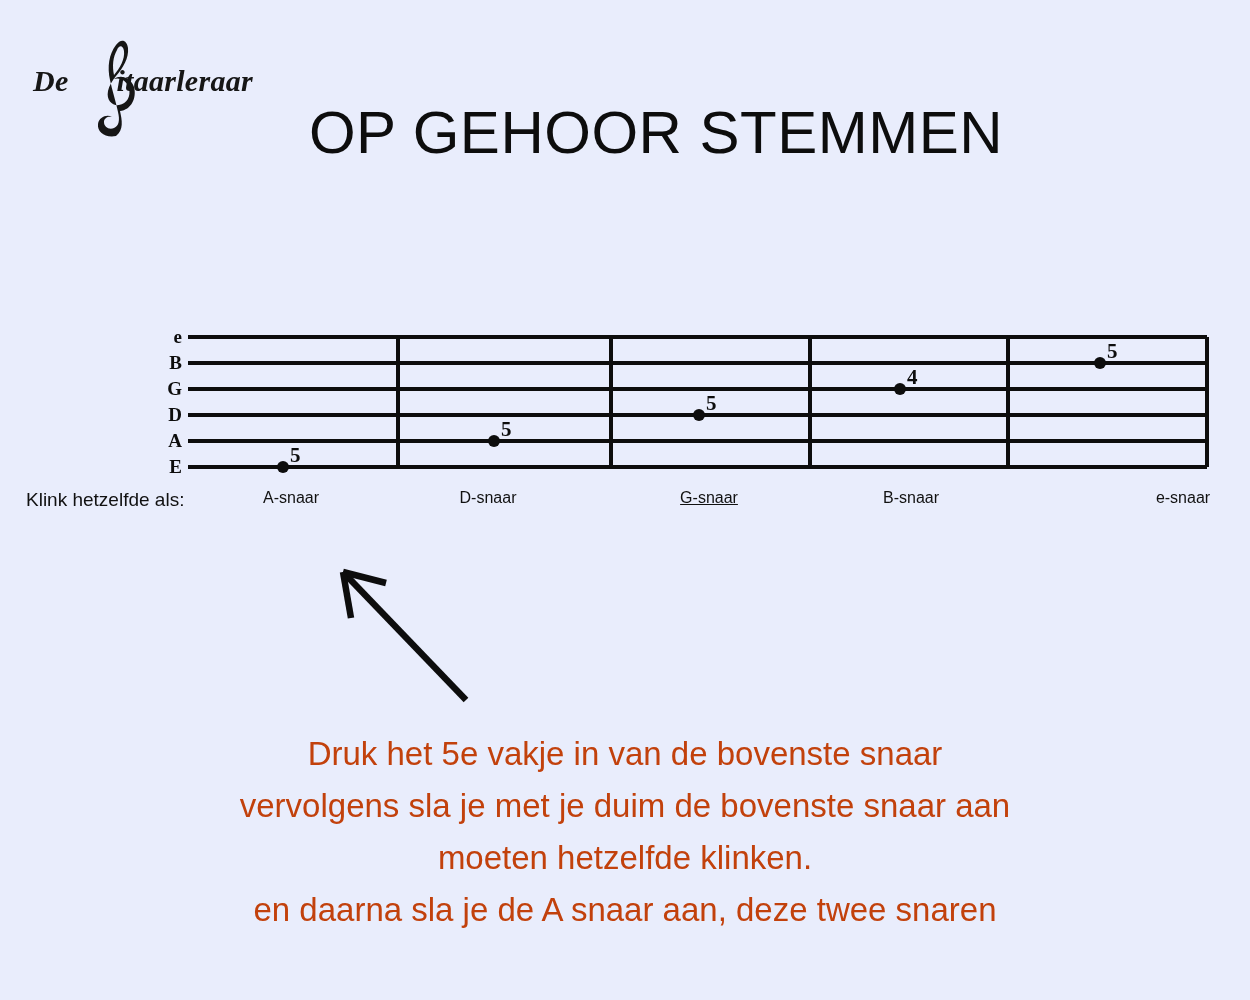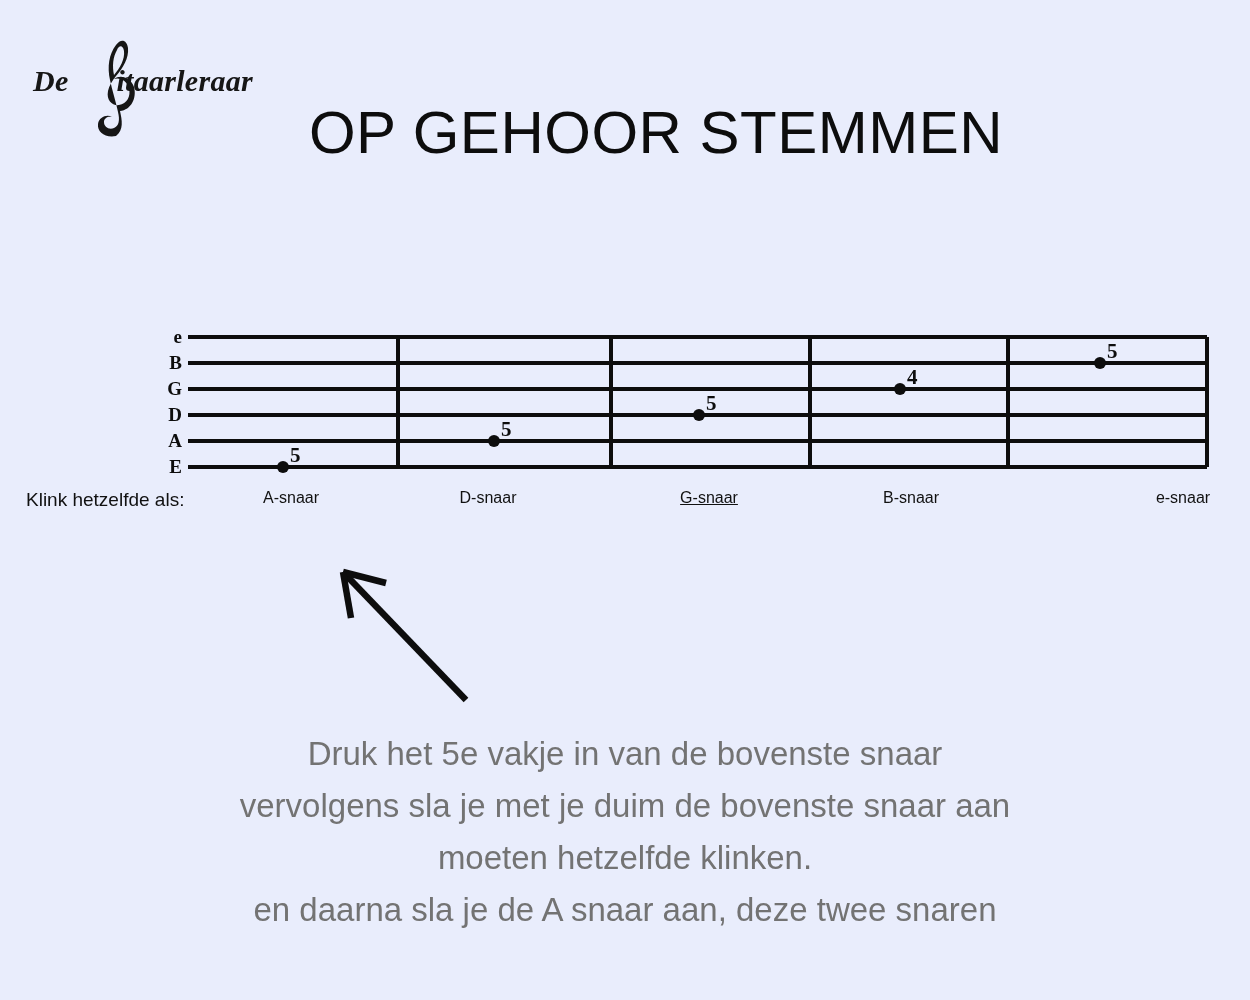--- a/index.html
+++ b/index.html
@@ -128,21 +128,21 @@
   #instructions {
     position: absolute;
     left: 0;
     top: 728px;
     width: 1250px;
     text-align: center;
   }
   #instructions .line {
     font-size: 33px;
     line-height: 52px;
-    color: #737373;
+    color: #c2410c;
     font-weight: 400;
   }
 </style>
 </head>
 <body>
 
 <div id="logo">
   <div id="logo-text">
     <span>De </span><span style="display:inline-block;width:40px;"></span><span>itaarleraar</span>
   </div>

